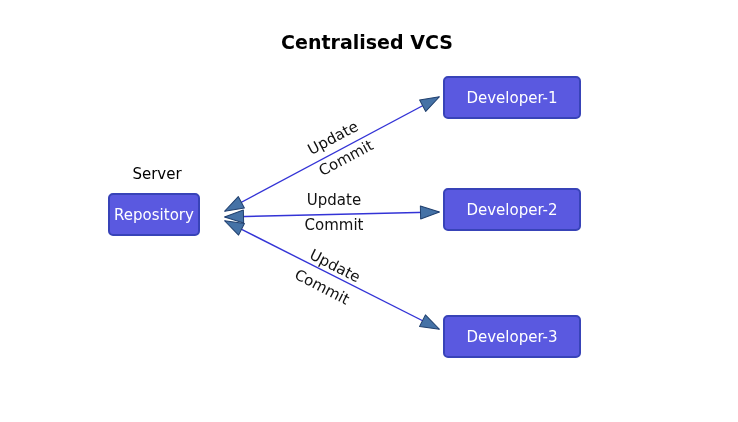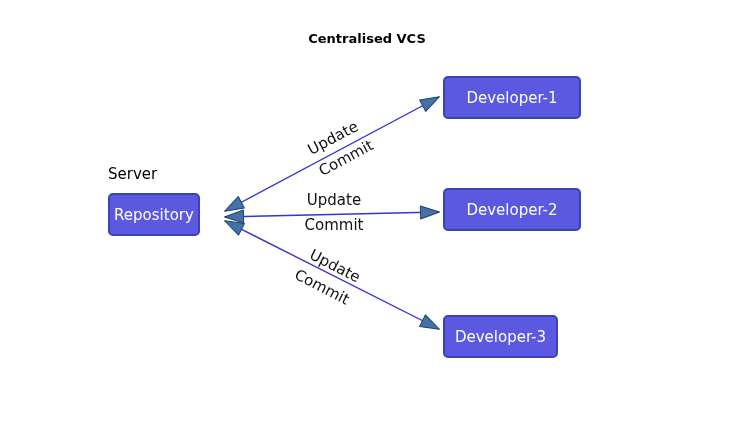--- a/index.html
+++ b/index.html
@@ -14,49 +14,50 @@
     background: var(--background, #ffffff);
     font-family: "DejaVu Sans", "Liberation Sans", sans-serif;
     overflow: hidden;
   }
   .title {
     position: absolute;
     left: 250px;
     top: 31px;
     width: 234px;
     text-align: center;
-    font-size: 13px;
+    font-size: 19px;
     font-weight: bold;
     color: var(--title-text, #000000);
     letter-spacing: 0px;
   }
   .server-label {
     position: absolute;
     left: 108px;
     top: 165px;
     width: 98px;
+    text-align: center;
     font-size: 15px;
     color: var(--title-text, #000000);
   }
   .node {
     position: absolute;
     display: flex;
     align-items: center;
     justify-content: center;
     background: var(--node-fill, #5a59e0);
     border: 2px solid var(--node-border, #3843b8);
     border-radius: 5px;
     color: var(--node-text, #ffffff);
     font-size: 15px;
     box-sizing: border-box;
   }
   .node-repository { left: 108px; top: 193px; width: 92px; height: 43px; }
   .node-developer1 { left: 443px; top: 76px;  width: 138px; height: 43px; }
   .node-developer2 { left: 443px; top: 188px; width: 138px; height: 43px; }
-  .node-developer3 { left: 443px; top: 315px; width: 115px; height: 43px; }
+  .node-developer3 { left: 443px; top: 315px; width: 138px; height: 43px; }
 
   .edges-layer {
     position: absolute;
     left: 0;
     top: 0;
   }
   .edge-line {
     stroke: var(--edge-line, #3333d6);
     stroke-width: 1.4;
   }

